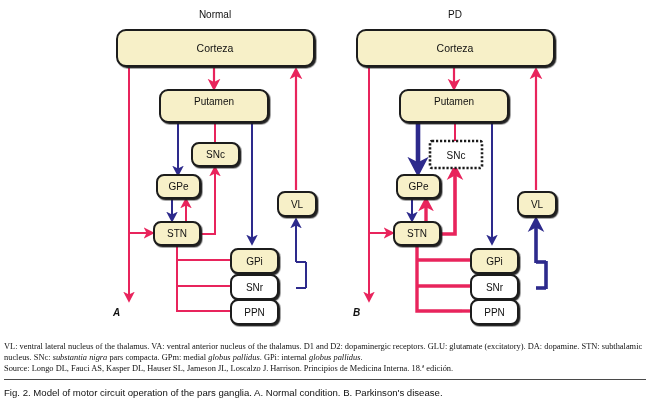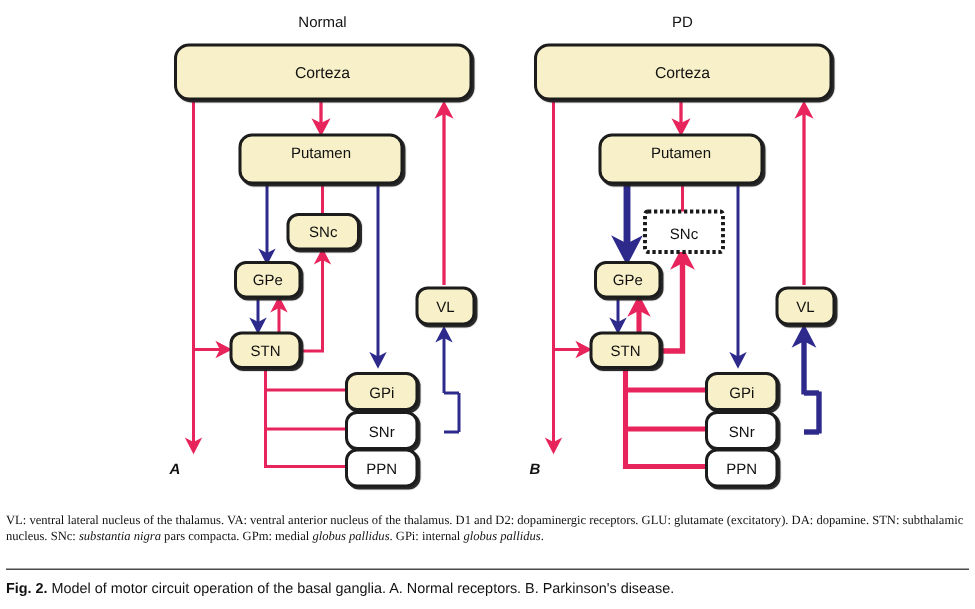--- a/index.html
+++ b/index.html
@@ -30,21 +30,21 @@
   .legend-block i{font-style:italic;}
   .rule{
     position:absolute;left:4px;top:379px;width:642px;height:0;
     border-top:1px solid #4a4a4a;
   }
   .caption{
     position:absolute;left:4px;top:386px;width:642px;
     font-size:9.6px;line-height:13px;color:#111;
     font-family:"Liberation Sans","DejaVu Sans",sans-serif;
   }
-  .caption b{font-weight:bold;text-align:center;}
+  .caption b{font-weight:normal;text-align:center;}
 </style>
 </head>
 <body>
 
 <div id="figure">
 <svg width="650" height="340" viewBox="0 0 650 340" xmlns="http://www.w3.org/2000/svg">
   <defs>
     <marker id="ar-red" markerWidth="9" markerHeight="9" refX="4.2" refY="3.2" orient="auto" markerUnits="strokeWidth">
       <path d="M0,0.3 L5.6,3.2 L0,6.1 L1.5,3.2 Z" fill="#e8245c"></path>
     </marker>
@@ -244,20 +244,21 @@
       </g>
 
       <text class="panel-letter" x="353" y="316">B</text>
     </g>
   </g>
 </svg>
 </div>
 
 <div class="legend-block">
   <span>VL: ventral lateral nucleus of the thalamus. VA: ventral anterior nucleus of the thalamus. D1 and D2: dopaminergic receptors. GLU: glutamate (excitatory). DA: dopamine. STN: subthalamic nucleus. SNc: </span><i>substantia nigra</i><span> pars compacta. GPm: medial </span><i>globus pallidus</i><span>. GPi: internal </span><i>globus pallidus</i><span>.</span><br>
+  <span>Source: Longo DL, Fauci AS, Kasper DL, Hauser SL, Jameson JL, Loscalzo J. Harrison. Principios de Medicina Interna. 18.ª edición.</span>
 </div>
 
 <div class="rule"></div>
 
 <div class="caption">
   <b>Fig. 2.</b>
-  <span>Model of motor circuit operation of the basal ganglia. A. Normal receptors. B. Parkinson's disease.</span>
+  <span>Model of motor circuit operation of the pars ganglia. A. Normal condition. B. Parkinson's disease.</span>
 </div>
 
 </body></html>

